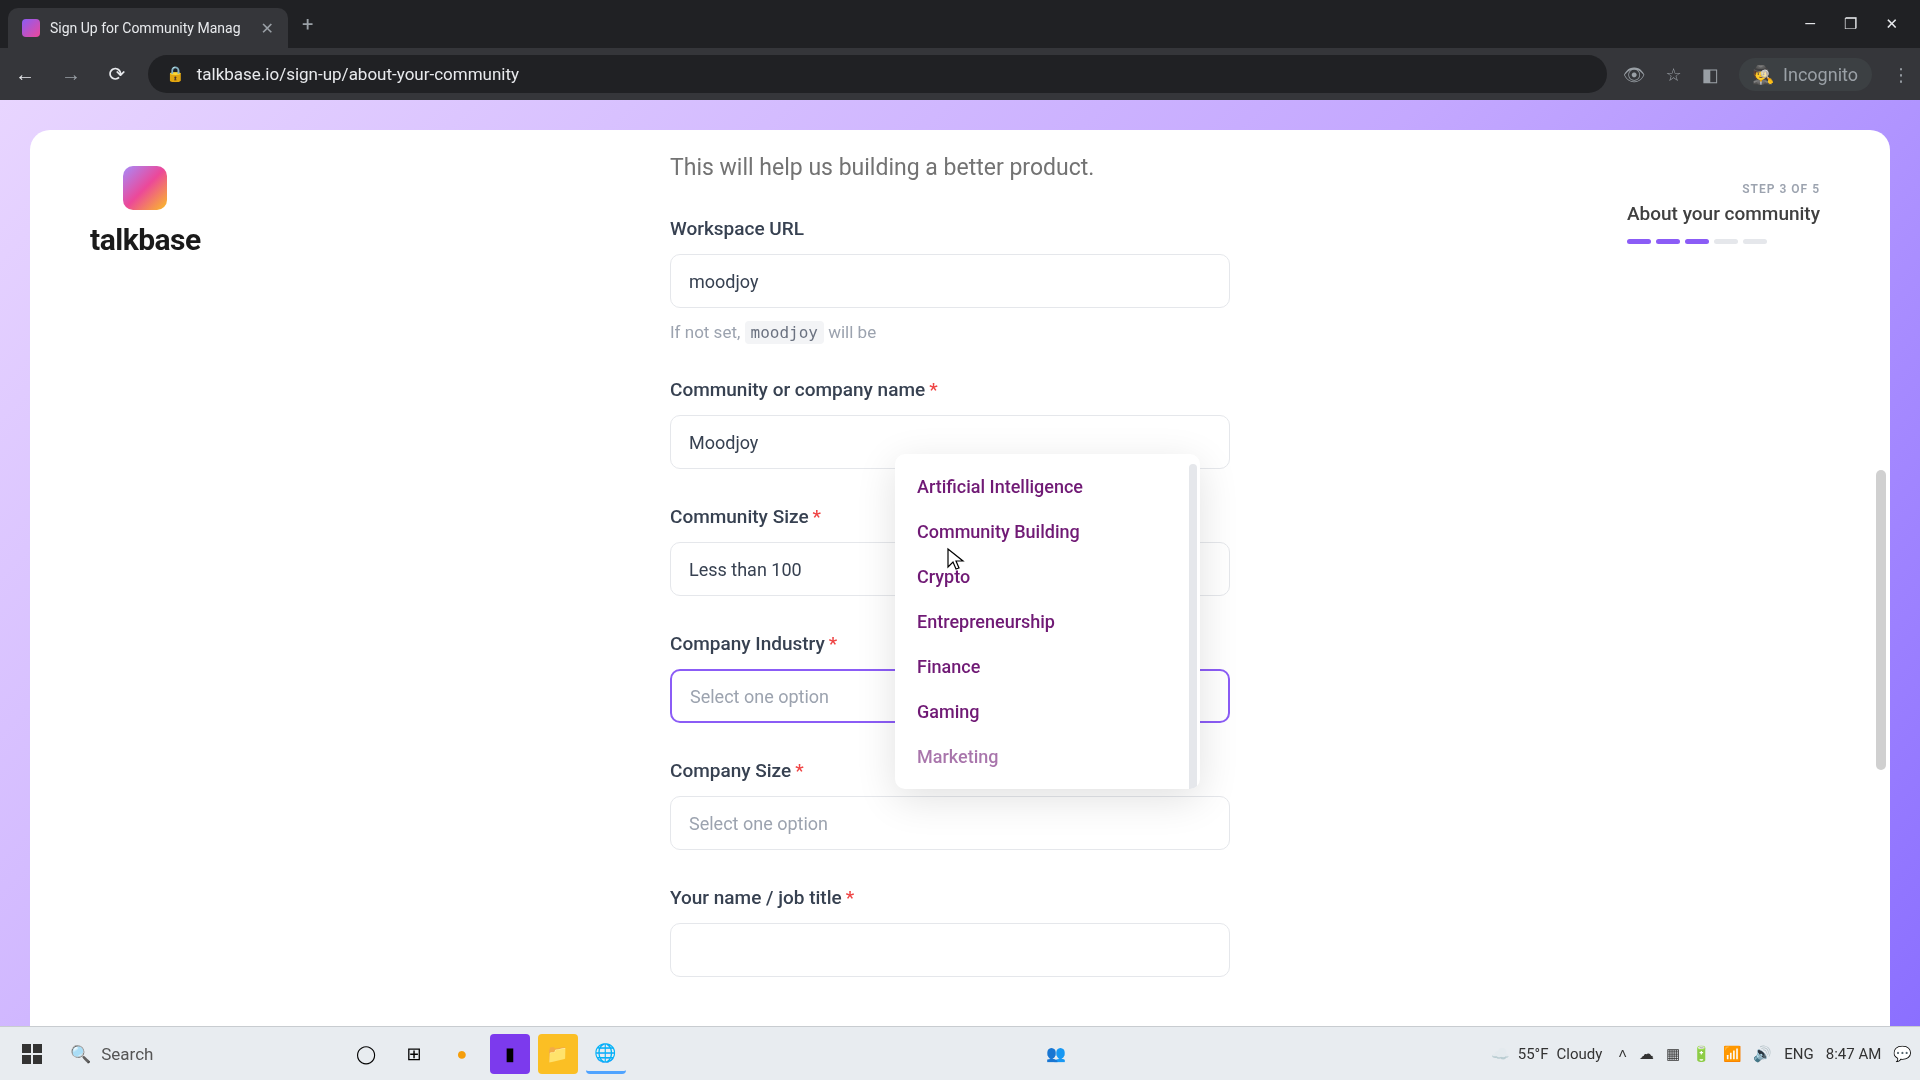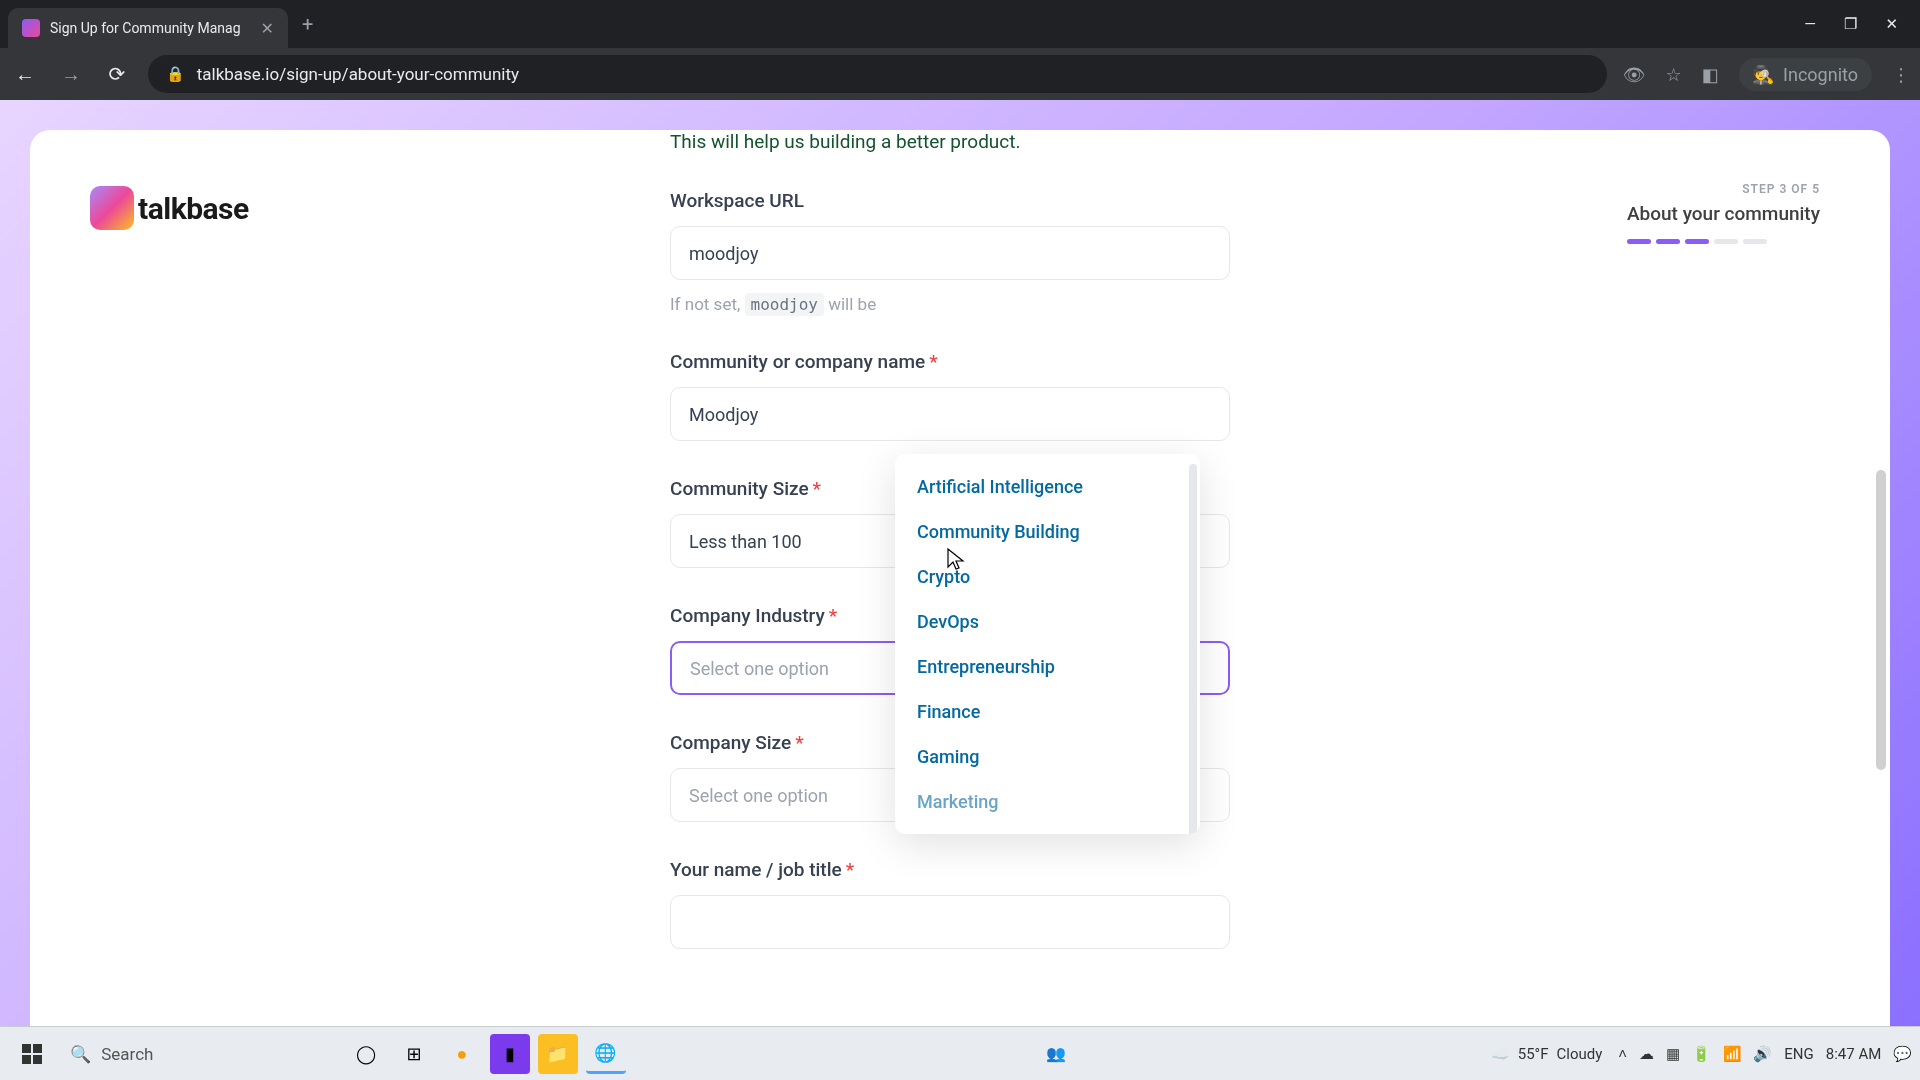--- a/index.html
+++ b/index.html
@@ -24,46 +24,46 @@
 .url-text { color: #e8eaed; font-size: 17px; }
 .addr-icons { display: flex; gap: 20px; align-items: center; }
 .addr-icons span { color: #9aa0a6; font-size: 18px; cursor: pointer; }
 .incognito-badge { display: flex; align-items: center; gap: 8px; background: #3c4043; padding: 6px 14px; border-radius: 18px; color: #e8eaed; font-size: 15px; }
 
 
 .viewport { position: absolute; top: 100px; left: 0; right: 0; bottom: 54px; background: linear-gradient(135deg, #e8d5ff 0%, #c4a8ff 50%, #8b6fff 100%); overflow: hidden; }
 .page-card { position: absolute; top: 30px; left: 30px; right: 30px; bottom: 0; background: #fff; border-radius: 20px 20px 0 0; padding: 0; display: flex; }
 .scrollbar-indicator { position: absolute; right: 4px; top: 340px; width: 10px; height: 300px; background: #d0d0d0; border-radius: 5px; }
 
-.logo-area { position: absolute; top: 56px; left: 60px; display: flex; align-items: center; gap: 4px; }
+.logo-area { position: absolute; top: 36px; left: 60px; display: flex; align-items: center; gap: 12px; flex-direction: column; }
 .logo-mark { width: 44px; height: 44px; border-radius: 10px; background: linear-gradient(135deg,#a78bfa 0%, #ec4899 50%, #fbbf24 100%); }
 .logo-text { font-size: 30px; font-weight: 700; color: #1a1a1a; letter-spacing: -0.5px; }
 
 .form-area { position: absolute; left: 640px; top: 0; width: 560px; }
-.subtitle { color: #14532d; font-size: 19px; }
+.subtitle { color: #737373; font-size: 23px; margin-top: 24px; }
 .field { margin-top: 36px; }
 .field-label { color: #374151; font-size: 19px; font-weight: 500; margin-bottom: 14px; }
 .required { color: #ef4444; margin-left: 4px; }
 .input-box { width: 100%; height: 54px; border: 1px solid #e5e7eb; border-radius: 10px; padding: 0 18px; font-size: 18px; color: #374151; display: flex; align-items: center; background: #fff; }
 .input-box.focused { border: 2px solid #8b5cf6; }
 .input-box.placeholder { color: #9ca3af; }
 .hint { color: #9ca3af; font-size: 17px; margin-top: 14px; }
 .hint code { background: #f3f4f6; padding: 2px 6px; border-radius: 4px; font-family: monospace; color: #6b7280; font-size: 16px; }
 
 .step-area { position: absolute; top: 52px; right: 70px; text-align: right; }
 .step-label { color: #9ca3af; font-size: 12px; font-weight: 600; letter-spacing: 1px; }
 .step-title { color: #404040; font-size: 19px; font-weight: 500; margin-top: 6px; }
 .step-bars { display: flex; gap: 5px; margin-top: 14px; justify-content: flex-start; }
 .step-bar { width: 24px; height: 5px; background: #e5e7eb; border-radius: 3px; }
 .step-bar.done { background: #8b5cf6; }
 
 
 .dropdown { position: absolute; left: 895px; top: 354px; width: 305px; background: #fff; border-radius: 10px; box-shadow: 0 10px 40px rgba(0,0,0,0.12); padding: 10px 0; max-height: 560px; overflow: hidden; }
 .dropdown-scroll { position: absolute; right: 3px; top: 10px; width: 8px; height: 380px; background: #e5e7eb; border-radius: 4px; }
-.dd-item { padding: 12px 22px; font-size: 18px; color: #0369a1; font-weight: 500; cursor: pointer; }
+.dd-item { padding: 12px 22px; font-size: 18px; color: #701a75; font-weight: 500; cursor: pointer; }
 .dd-item.hover { background: #ede9fe; color: #8b5cf6; border-radius: 8px; margin: 0 8px; padding: 12px 14px; }
 .dd-item.cut { opacity: 0.6; }
 
 
 .cursor { position: absolute; left: 946px; top: 547px; pointer-events: none; z-index: 999; }
 
 
 .taskbar { position: absolute; bottom: 0; left: 0; right: 0; height: 54px; background: #e8ecf0; display: flex; align-items: center; padding: 0 8px; border-top: 1px solid #c8ccd0; }
 .start-btn { width: 48px; height: 48px; display: flex; align-items: center; justify-content: center; cursor: pointer; }
 .win-logo { width: 20px; height: 20px; display: grid; grid-template-columns: 1fr 1fr; gap: 2px; }
@@ -172,21 +172,20 @@
         <div class="input-box"></div>
       </div>
     </div>
   </div>
 
   <div class="dropdown">
     <div class="dropdown-scroll"></div>
     <div class="dd-item">Artificial Intelligence</div>
     <div class="dd-item">Community Building</div>
     <div class="dd-item">Crypto</div>
-    <div class="dd-item">DevOps</div>
     <div class="dd-item">Entrepreneurship</div>
     <div class="dd-item">Finance</div>
     <div class="dd-item">Gaming</div>
     <div class="dd-item cut">Marketing</div>
   </div>
 </div>
 
 <svg class="cursor" width="22" height="26" viewBox="0 0 22 26">
   <path d="M2 2 L2 20 L7 15 L10 22 L13 21 L10 14 L17 14 Z" fill="white" stroke="black" stroke-width="1.2"></path>
 </svg>

